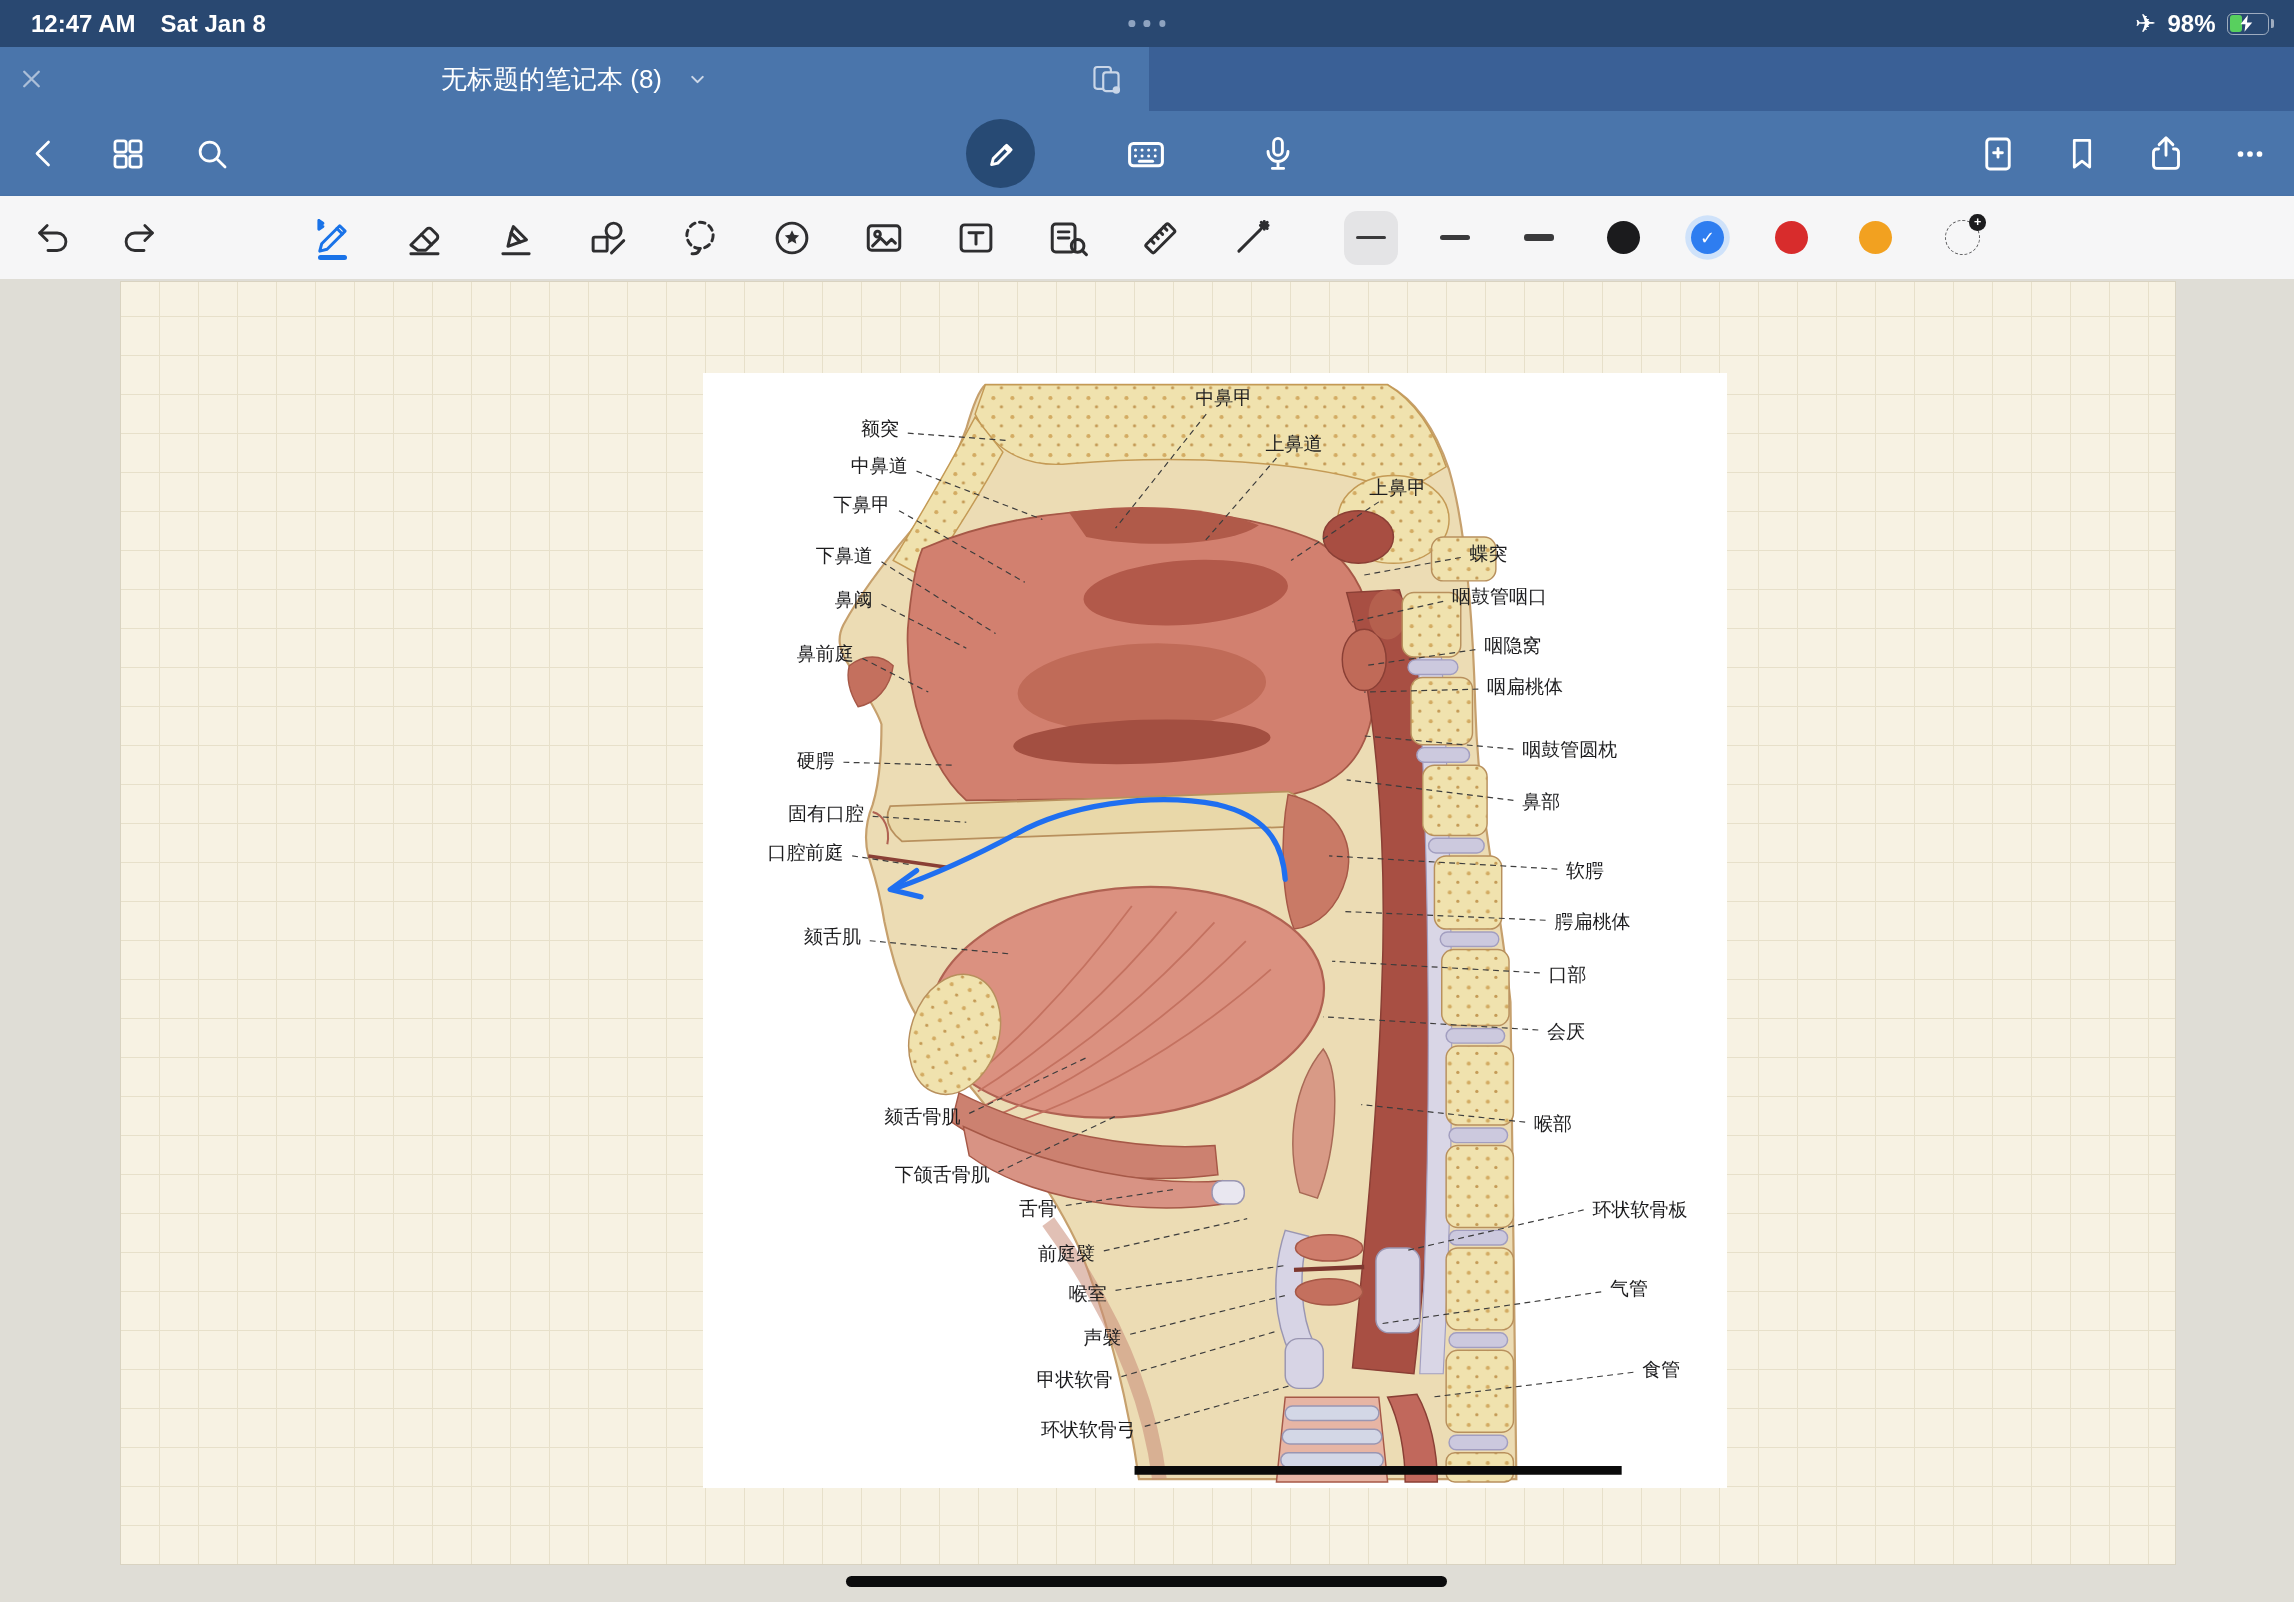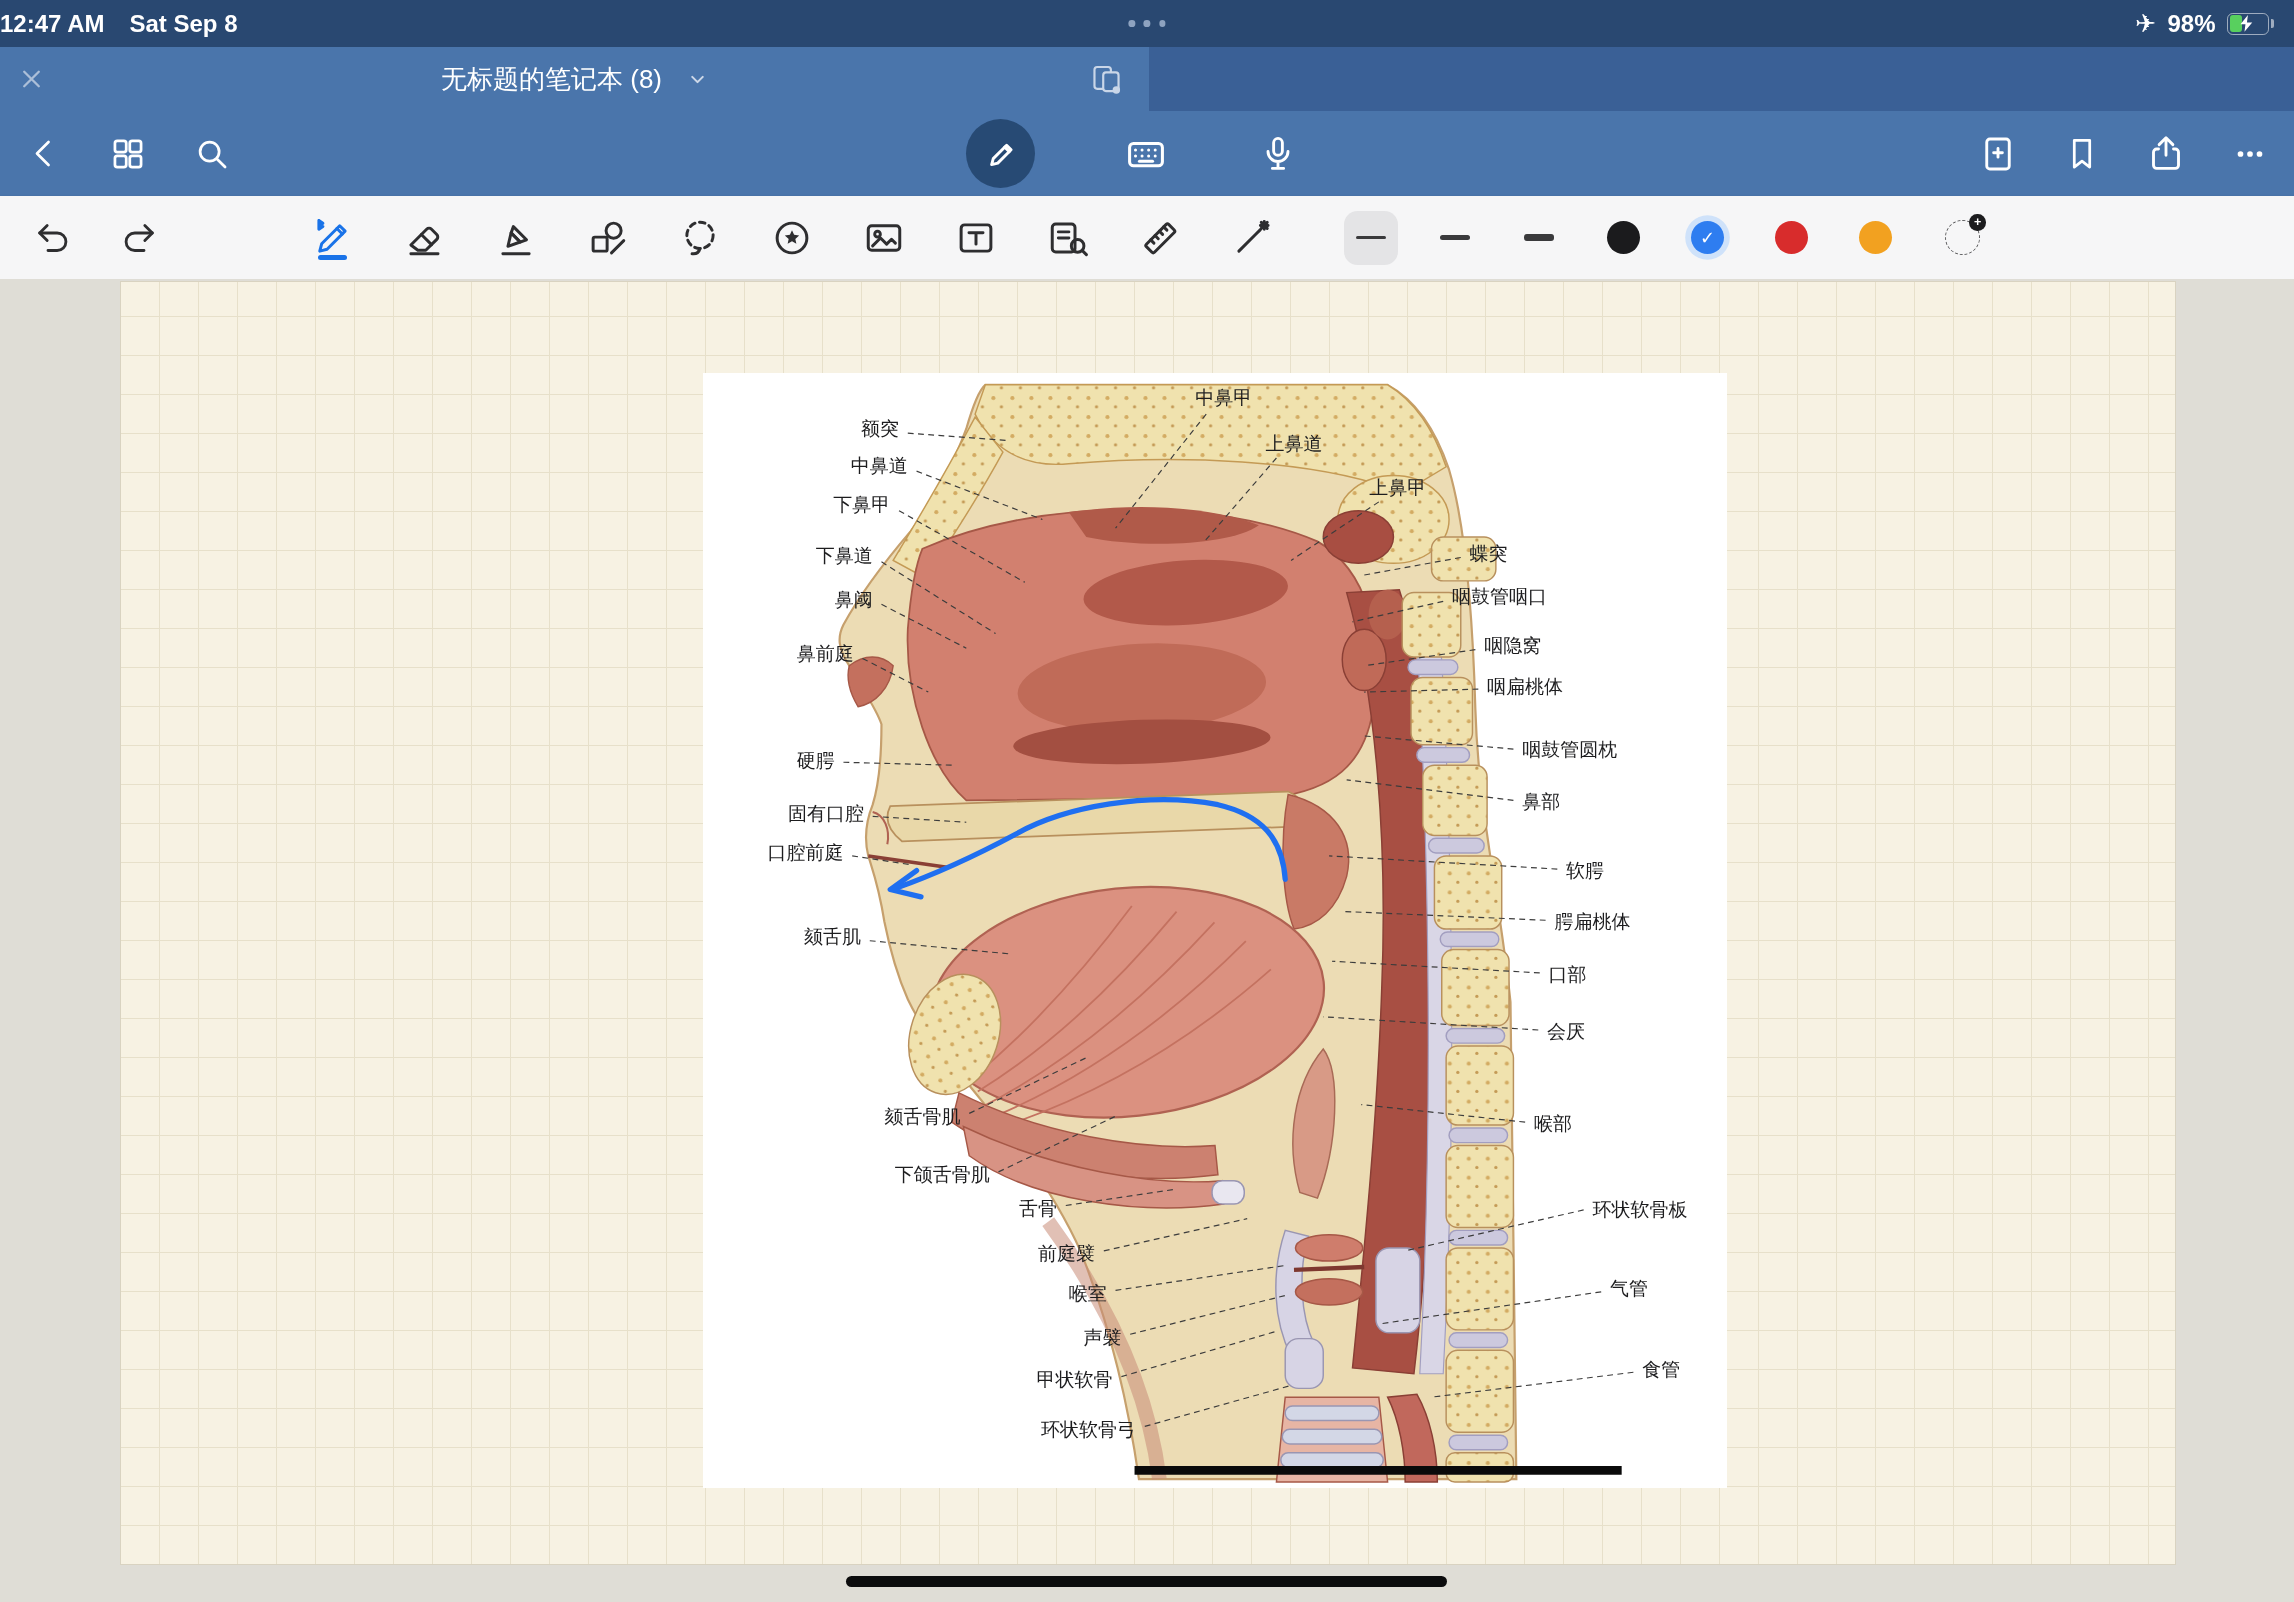--- a/index.html
+++ b/index.html
@@ -3,21 +3,21 @@
 <meta charset="utf-8">
 <style>
   html,body{margin:0;padding:0;background:#000;}
   #app{position:relative;width:2294px;height:1602px;overflow:hidden;
        font-family:"Liberation Sans","DejaVu Sans",sans-serif;
        background:#dfddd6;}
 
   
   .status-bar{position:absolute;left:0;top:0;width:2294px;height:47px;background:#294871;
     display:flex;align-items:center;justify-content:space-between;color:#fff;}
-  .status-left{display:flex;gap:25px;font-size:24px;font-weight:600;}
+  .status-left{display:flex;gap:25px;padding-left:31px;font-size:24px;font-weight:600;}
   .status-center{position:absolute;left:50%;transform:translateX(-50%);display:flex;gap:8.6px;}
   .status-center i{width:6.7px;height:6.7px;border-radius:50%;background:#8ea3c0;display:block;}
   .status-right{display:flex;align-items:center;gap:11.5px;padding-right:25px;font-size:24px;font-weight:600;}
   .plane{font-size:25px;line-height:1;}
   .battery{position:relative;width:40px;height:20px;border:1.9px solid rgba(255,255,255,.55);border-radius:5.8px;}
   .battery .fill{position:absolute;left:1.9px;top:1.9px;bottom:1.9px;width:12.5px;background:#58d05e;border-radius:2.9px;}
   .battery .cap{position:absolute;right:-5.8px;top:5.8px;width:2.9px;height:8.6px;background:rgba(255,255,255,.55);border-radius:0 1.9px 1.9px 0;}
   .battery svg{position:absolute;left:11.5px;top:1px;}
 
   
@@ -80,21 +80,21 @@
   .home-indicator{position:absolute;left:846px;top:1576px;width:601px;height:10.6px;border-radius:5.8px;background:#0c0c0d;cursor:grab;}
 </style>
 </head>
 <body>
 
 <div id="app">
 
   <div class="status-bar">
     <div class="status-left">
       <span>12:47 AM</span>
-      <span>Sat Sep 8</span>
+      <span>Sat Jan 8</span>
     </div>
     <div class="status-center">
         <i></i>
         <i></i>
         <i></i>
       </div>
     <div class="status-right">
       <span class="plane">✈</span>
       <span>98%</span>
       <span class="battery">

